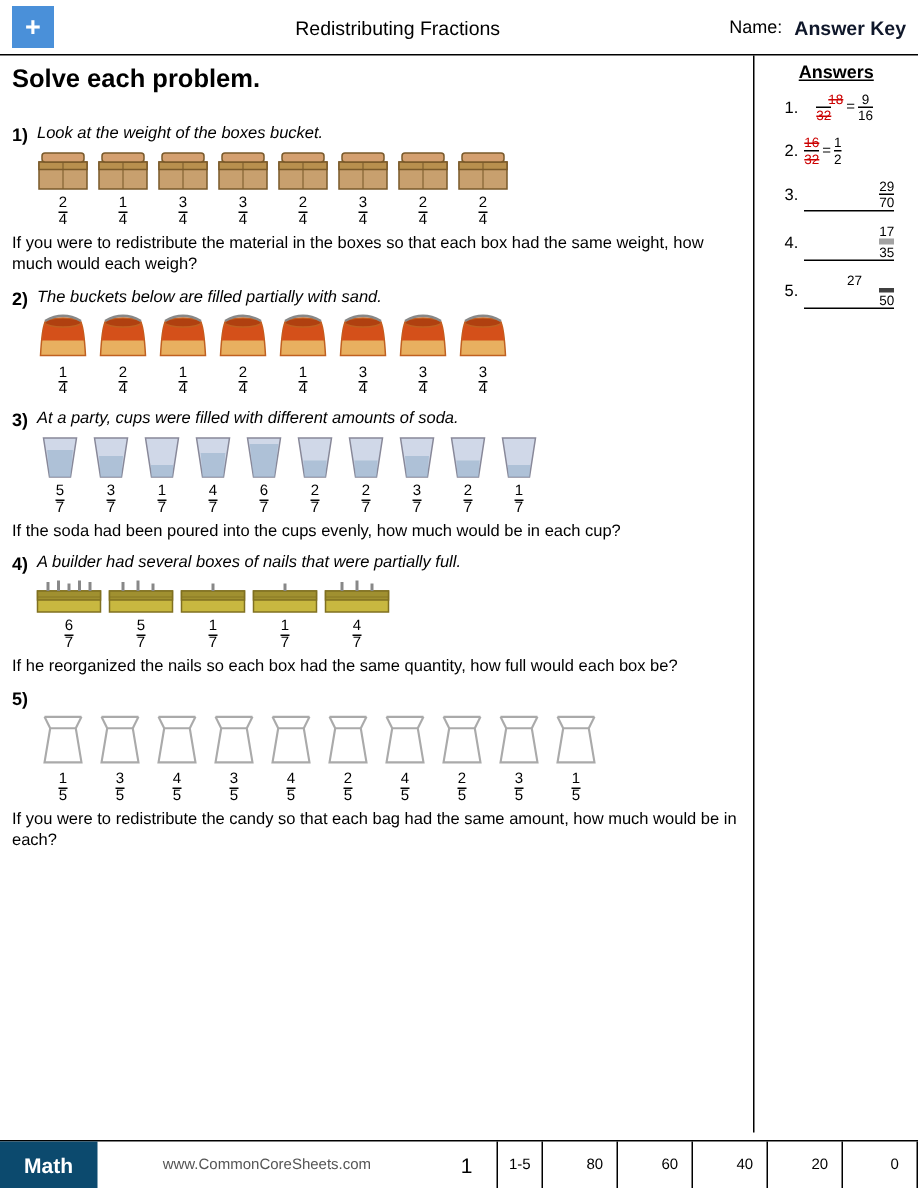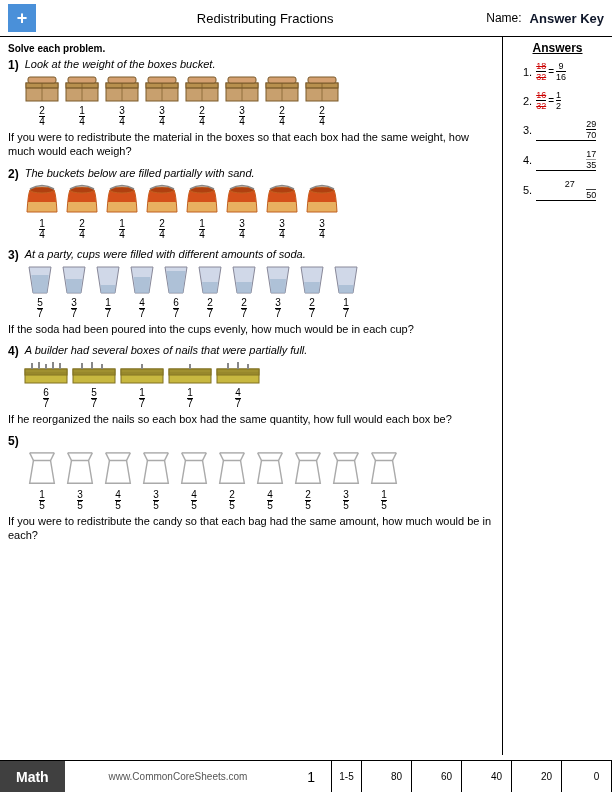--- a/index.html
+++ b/index.html
@@ -58,22 +58,22 @@
 
     
     .content {
       flex: 1;
       padding: 6px 8px;
       overflow: hidden;
     }
 
     .solve-label {
       font-weight: bold;
-      font-size: 10px;
-      margin-bottom: 4px;
+      font-size: 17px;
+      margin-bottom: 20px;
     }
 
     
     .answers-sidebar {
       width: 110px;
       border-left: 1px solid #000;
       padding: 4px 20px;
       flex-shrink: 0;
     }
     .answers-title {
@@ -189,21 +189,21 @@
       position: absolute;
       bottom: 0;
       left: 0;
       right: 0;
       height: 32px;
       display: flex;
       align-items: center;
       border-top: 1px solid #000;
     }
     .footer-math {
-      background: #404040;
+      background: #0c4a6e;
       color: white;
       font-weight: bold;
       font-size: 14px;
       padding: 0 16px;
       height: 100%;
       display: flex;
       align-items: center;
     }
     .footer-center {
       flex: 1;
@@ -791,21 +791,21 @@
   </div>
 
   <div class="answers-sidebar">
     <div class="answers-title">Answers</div>
 
     <div class="answer-item">
       <span class="answer-num">1.</span>
       <div style="display:flex;flex-direction:column;align-items:center;position:relative;">
         <div style="display:flex;align-items:center;">
           <div style="display:flex;flex-direction:column;align-items:center;font-size:9px;">
-            <span style="text-decoration:line-through;color:#c00;">18</span>
+            <span style="text-decoration:line-through;color:#c00;margin-left:16px;">18</span>
             <span style="border-top:1px solid #000;text-decoration:line-through;color:#c00;">32</span>
           </div>
           <span style="margin:0 2px;font-size:10px;">=</span>
           <div style="display:flex;flex-direction:column;align-items:center;font-size:9px;">
             <span>9</span>
             <span style="border-top:1px solid #000;">16</span>
           </div>
         </div>
       </div>
     </div>
@@ -838,33 +838,33 @@
         </div>
       </div>
     </div>
 
     <div class="answer-item">
       <span class="answer-num">4.</span>
       <div style="display:flex;flex-direction:column;align-items:center;">
         <div style="border-bottom:1px solid #000;width:60px;display:flex;justify-content:flex-end;">
           <div style="display:flex;flex-direction:column;align-items:center;font-size:9px;">
             <span>17</span>
-            <span style="border-top:1px solid #a3a3a3;">35</span>
+            <span style="border-top:4px solid #a3a3a3;">35</span>
           </div>
         </div>
       </div>
     </div>
 
     <div class="answer-item">
       <span class="answer-num">5.</span>
       <div style="display:flex;flex-direction:column;align-items:center;">
         <div style="border-bottom:1px solid #000;width:60px;display:flex;justify-content:flex-end;">
           <div style="display:flex;flex-direction:column;align-items:center;font-size:9px;">
             <span>27</span>
-            <span style="border-top:1px solid #404040;margin-left:43px;">50</span>
+            <span style="border-top:3px solid #404040;margin-left:43px;">50</span>
           </div>
         </div>
       </div>
     </div>
   </div>
 </div>
 
 <div class="footer">
   <div class="footer-math">Math</div>
   <div class="footer-center">www.CommonCoreSheets.com</div>

